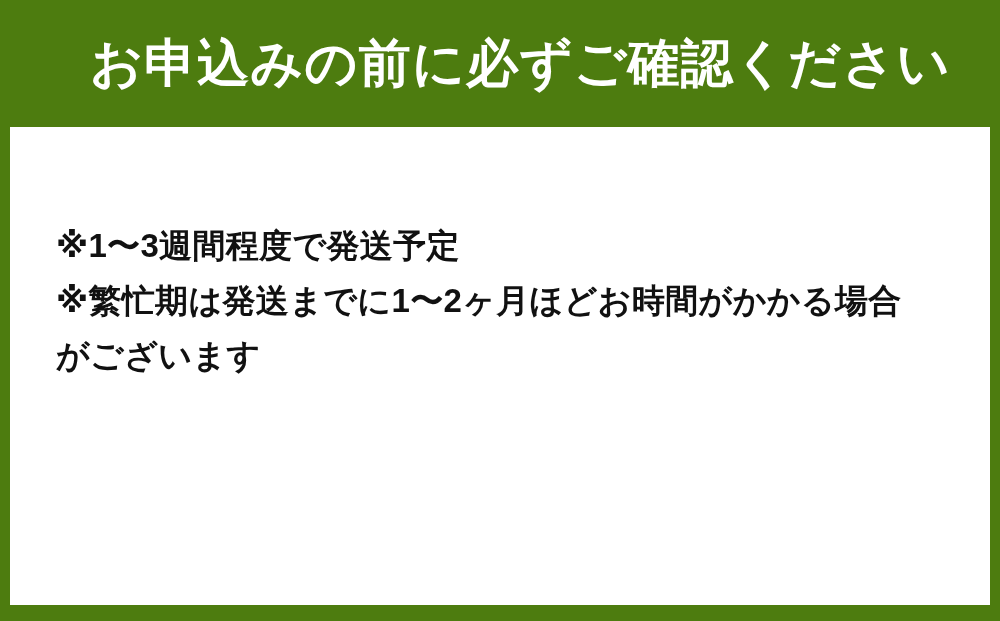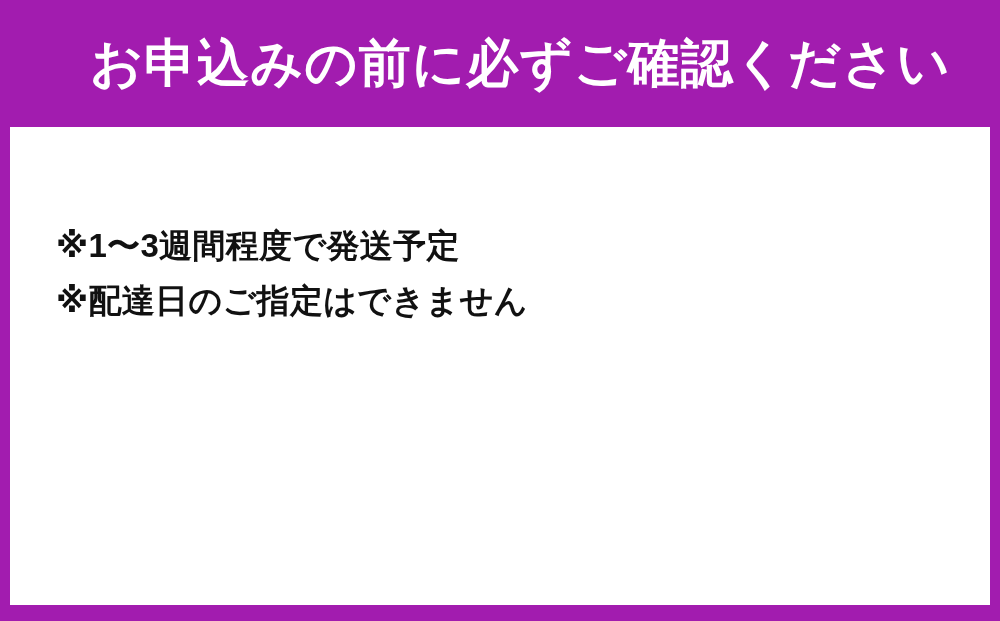--- a/index.html
+++ b/index.html
@@ -67,26 +67,26 @@
     font-weight: bold;
     line-height: 1.66;
     letter-spacing: 0.01em;
     margin: 0;
     text-indent: 0;
   }
 </style>
 </head>
 <body>
 
-<div class="notice-banner" style="background: #a21caf;">
+<div class="notice-banner" style="background: #4d7c0f;">
 
   <div class="notice-header">
     <h1 class="notice-title" style="color: rgb(255, 255, 255);">お申込みの前に必ずご確認ください</h1>
   </div>
 
   <div class="notice-body" style="background: rgb(255, 255, 255);">
     <ul class="notice-list">
       <li class="notice-item" style="color: rgb(17, 17, 17);">※1〜3週間程度で発送予定</li>
-      <li class="notice-item" style="color: rgb(17, 17, 17);">※配達日のご指定はできません</li>
+      <li class="notice-item" style="color: rgb(17, 17, 17);">※繁忙期は発送までに1〜2ヶ月ほどお時間がかかる場合がございます</li>
     </ul>
   </div>
 
 </div>
 
 </body></html>

